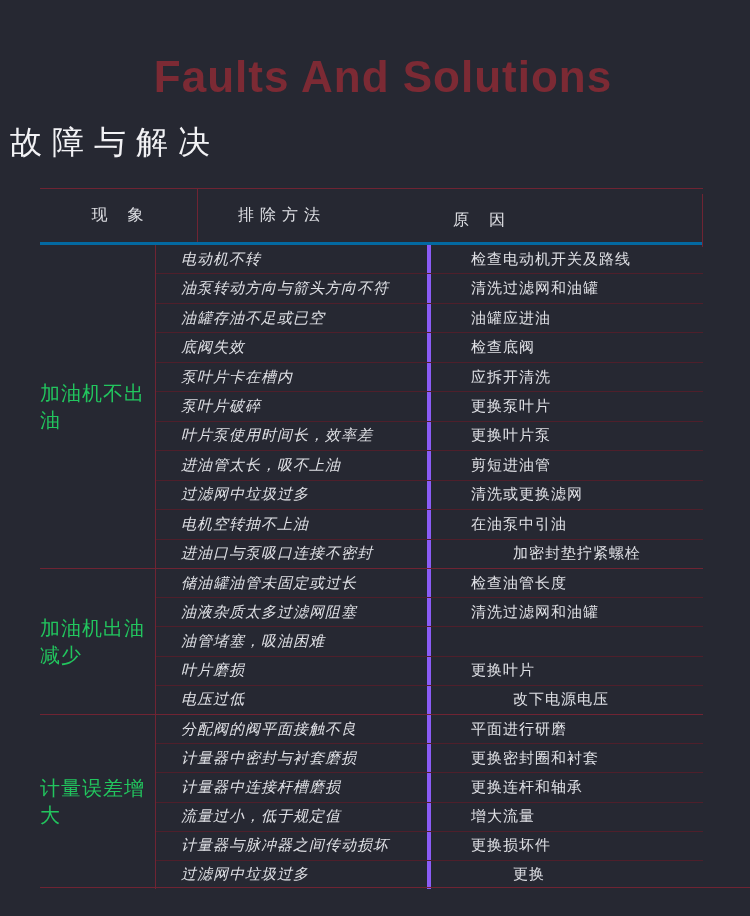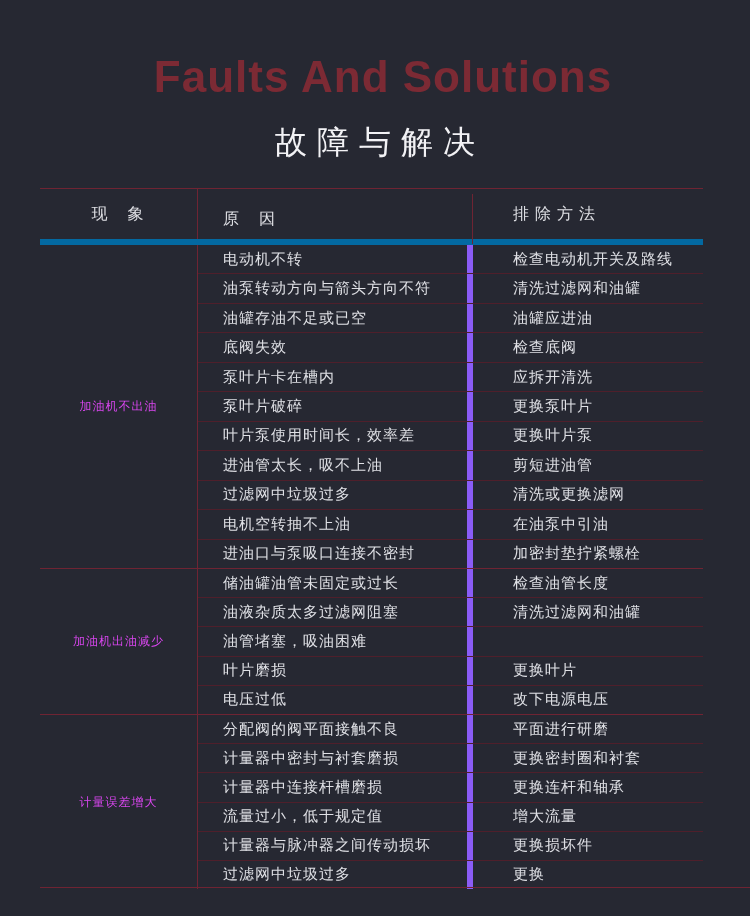--- a/index.html
+++ b/index.html
@@ -26,21 +26,21 @@
     font-size: 44px;
     font-weight: 700;
     letter-spacing: 1px;
     color: #7c2a34;
   }
   .title-zh {
     position: absolute;
     top: 121px;
     left: 0;
     width: 100%;
-    text-align: center;
+    text-align: left;
     font-size: 32px;
     font-weight: 400;
     letter-spacing: 10px;
     text-indent: 10px;
     color: #f2f2f5;
   }
 
   
   .faults-table {
     position: absolute;
@@ -49,21 +49,21 @@
     width: 663px;
     border-top: 1px solid #6f2433;
     font-size: 15px;
     color: #dfe0e5;
     letter-spacing: 1px;
   }
 
   .thead {
     display: flex;
     height: 56px;
-    border-bottom: 6px solid #0369a1;
+    border-bottom: 3px solid #0369a1;
   }
   .th { display: flex; align-items: center; font-size: 16px; }
   .th-phen {
     width: 158px;
     justify-content: center;
     border-right: 1px solid #6f2433;
     letter-spacing: 2px;
   }
   .th-cause {
     width: 275px;
@@ -83,32 +83,33 @@
   .g1 { height: 324px; }
   .g2 { height: 146px; }
   .g3 { height: 174px; }
 
   .phen {
     width: 158px;
     display: flex;
     align-items: center;
     justify-content: center;
     border-right: 1px solid #6f2433;
-    font-size: 12px;
-    color: #d946ef;
+    font-size: 20px;
+    color: #22c55e;
   }
 
   .rows { flex: 1; display: flex; flex-direction: column; }
   .row { flex: 1; display: flex; border-bottom: 1px solid #4f1f2b; }
-  .row.last { border-bottom: none; }
+  .row.last { border-bottom: none; gap: 42px; }
   .cell { display: flex; align-items: center; }
   .cell.cause {
     width: 275px;
     padding-left: 25px;
-    border-right: 6px solid #8b5cf6;
+    border-right: 4px solid #8b5cf6;
+    font-style: italic;
   }
   .cell.solution { width: 230px; padding-left: 40px; text-align: center; }
 
   .table-bottom-line {
     position: absolute;
     top: 887px;
     left: 40px;
     right: 0;
     height: 1px;
     background: #6f2433;
@@ -119,22 +120,22 @@
 
 <div class="page">
 
   <h1 class="title-en">Faults And Solutions</h1>
   <h2 class="title-zh">故障与解决</h2>
 
   <div class="faults-table">
 
     <div class="thead">
       <div class="th th-phen">现　象</div>
+      <div class="th th-solution">排除方法</div>
       <div class="th th-cause">原　因</div>
-      <div class="th th-solution">排除方法</div>
     </div>
 
     <div class="group g1">
       <div class="phen">加油机不出油</div>
       <div class="rows">
         <div class="row">
           <div class="cell cause">电动机不转</div>
           <div class="cell solution">检查电动机开关及路线</div>
         </div>
         <div class="row">

